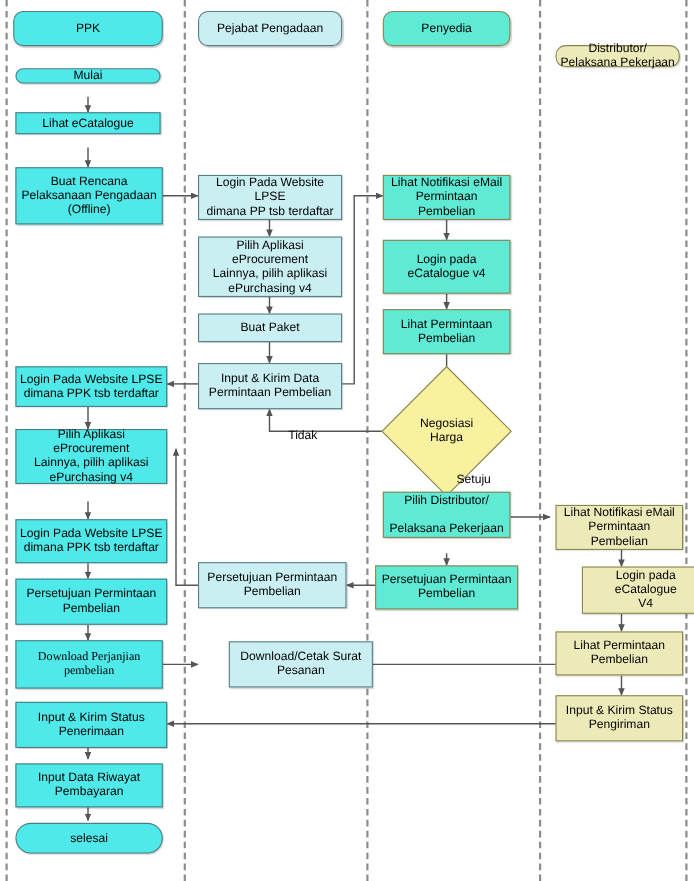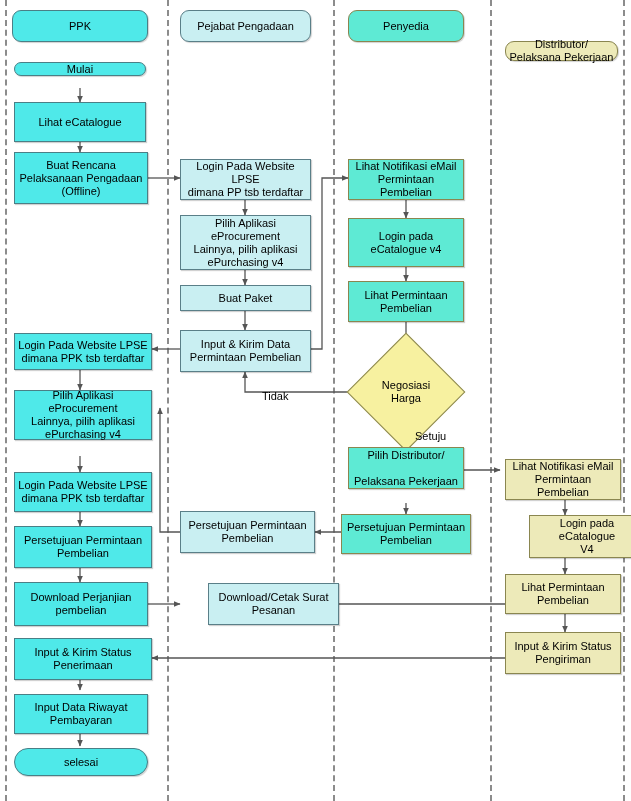--- a/index.html
+++ b/index.html
@@ -153,21 +153,21 @@
 
   <div class="node rounded fill-dist header" style="left:505px;top:8px;width:113px;height:20px;flex-direction:column;margin-top:33px;">
     <span>Distributor/</span>
     <span>Pelaksana Pekerjaan</span>
   </div>
 
   <div class="node pill fill-ppk" style="left:14px;top:62px;width:132px;height:14px;text-align:center;">
     <span>Mulai</span>
   </div>
 
-  <div class="node fill-ppk" style="left:14px;top:102px;width:132px;height:40px;">
+  <div class="node fill-ppk" style="left:14px;top:102px;width:132px;height:20px;">
     <span>Lihat eCatalogue</span>
   </div>
 
   <div class="node fill-ppk" style="left:14px;top:152px;width:134px;height:52px;flex-direction:column;">
     <span>Buat Rencana</span>
     <span>Pelaksanaan Pengadaan</span>
     <span>(Offline)</span>
   </div>
 
   <div class="node fill-ppk" style="left:14px;top:333px;width:138px;height:37px;flex-direction:column;">
@@ -184,21 +184,21 @@
   <div class="node fill-ppk" style="left:14px;top:472px;width:138px;height:40px;flex-direction:column;">
     <span>Login Pada Website LPSE</span>
     <span>dimana PPK tsb terdaftar</span>
   </div>
 
   <div class="node fill-ppk" style="left:14px;top:526px;width:138px;height:42px;flex-direction:column;">
     <span>Persetujuan Permintaan</span>
     <span>Pembelian</span>
   </div>
 
-  <div class="node fill-ppk" style="left:14px;top:582px;width:134px;height:44px;flex-direction:column;">
+  <div class="node fill-ppk" style="left:14px;top:582px;width:134px;height:44px;flex-direction:column;font-family:Liberation Serif, serif;">
     <span>Download Perjanjian</span>
     <span>pembelian</span>
   </div>
 
   <div class="node fill-ppk" style="left:14px;top:638px;width:138px;height:42px;flex-direction:column;">
     <span>Input &amp; Kirim Status</span>
     <span>Penerimaan</span>
   </div>
 
   <div class="node fill-ppk" style="left:14px;top:694px;width:134px;height:40px;flex-direction:column;">

